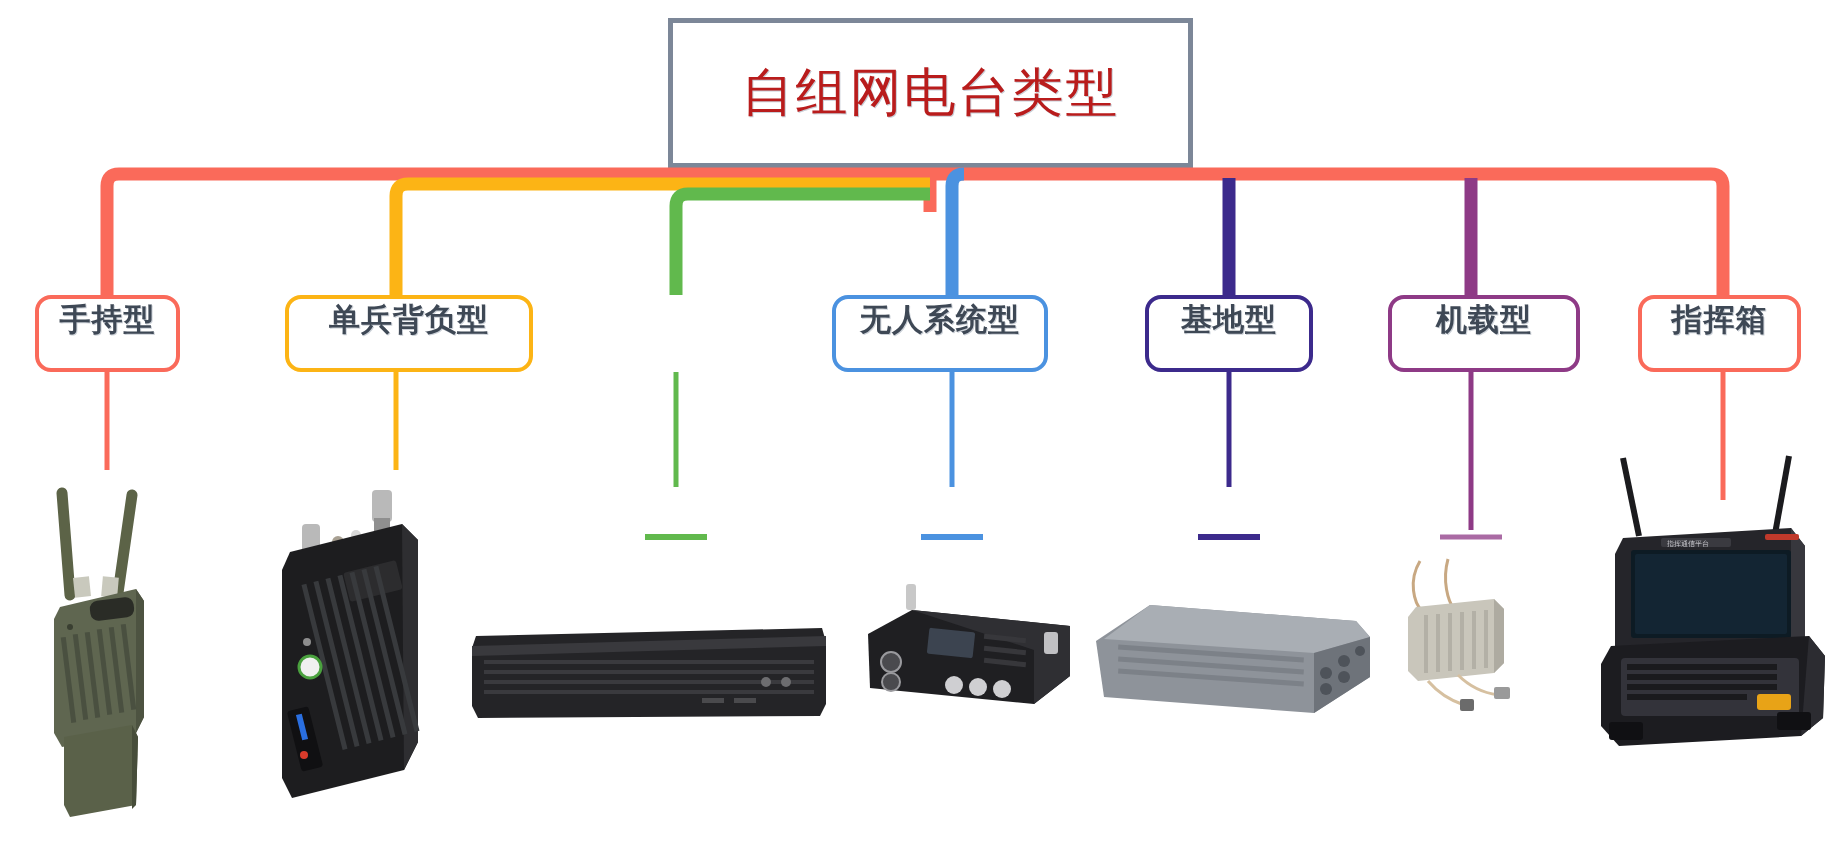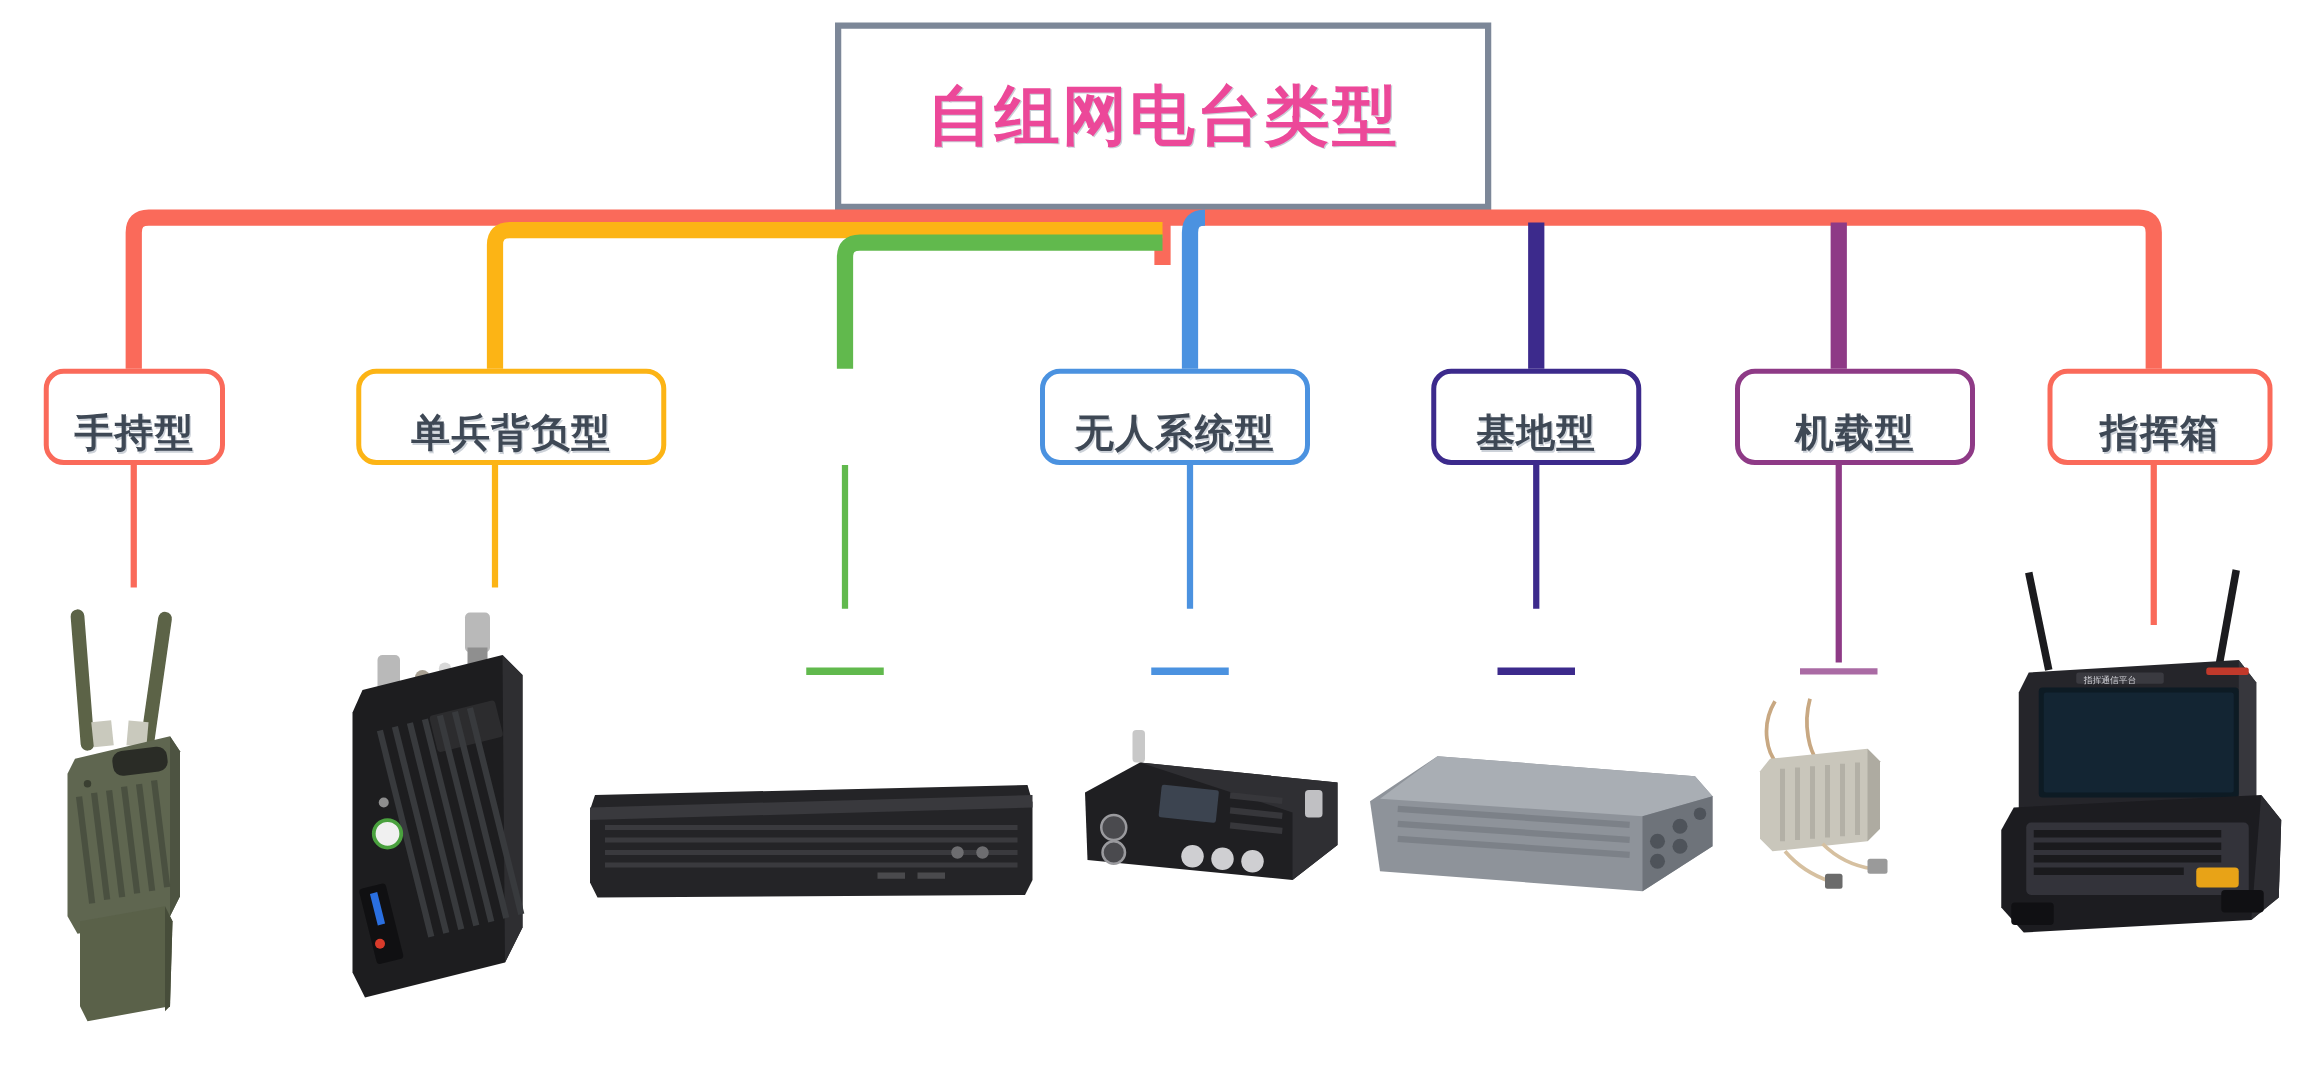--- a/index.html
+++ b/index.html
@@ -17,39 +17,39 @@
   #title-box {
     position:absolute;
     left:668px; top:18px;
     width:525px; height:150px;
     border:5px solid #7c8798;
     background:#ffffff;
     display:flex; align-items:center; justify-content:center;
   }
   #title-text {
     font-size:52px;
-    font-weight:bold;
-    color:#ec4899;
+    font-weight:normal;
+    color:#b91c1c;
     letter-spacing:2px;
     text-shadow: 1px 1px 0 #c9ced6;
     white-space:nowrap;
   }
 
   
   #connectors { position:absolute; left:0; top:0; width:1845px; height:600px; }
 
   
   .cat-box {
     position:absolute;
     height:77px;
     border-width:4px;
     border-style:solid;
     border-radius:16px;
     background:#ffffff;
-    display:flex; align-items:flex-end; justify-content:center;
+    display:flex; align-items:flex-start; justify-content:center;
   }
   .cat-label {
     font-size:31px;
     font-weight:bold;
     color:#3e4855;
     white-space:nowrap;
     letter-spacing:1px;
     text-shadow: 1px 1px 0 #cdd2d9;
   }
 
@@ -109,21 +109,21 @@
   </div>
 
   <div class="cat-box" style="left:1145px; top:295px; width:168px; border-color:#3c2a8c;">
     <span class="cat-label">基地型</span>
   </div>
 
   <div class="cat-box" style="left:1388px; top:295px; width:192px; border-color:#8e3a86;">
     <span class="cat-label">机载型</span>
   </div>
 
-  <div class="cat-box" style="left:1638px; top:295px; width:180px; border-color:#fa6a5a;">
+  <div class="cat-box" style="left:1638px; top:295px; width:163px; border-color:#fa6a5a;">
     <span class="cat-label">指挥箱</span>
   </div>
 
   <svg class="product" style="left:40px; top:465px;" width="140" height="360" viewBox="0 0 140 360" xmlns="http://www.w3.org/2000/svg">
     <g stroke-linecap="round">
       <path d="M30,130 L22,28" stroke="#5c6347" stroke-width="11"></path>
       <path d="M78,128 L92,30" stroke="#5c6347" stroke-width="11"></path>
     </g>
     <rect x="34" y="112" width="16" height="20" fill="#c9c9bd" transform="rotate(-6 42 122)"></rect>
     <rect x="62" y="112" width="16" height="20" fill="#c9c9bd" transform="rotate(5 70 122)"></rect>

